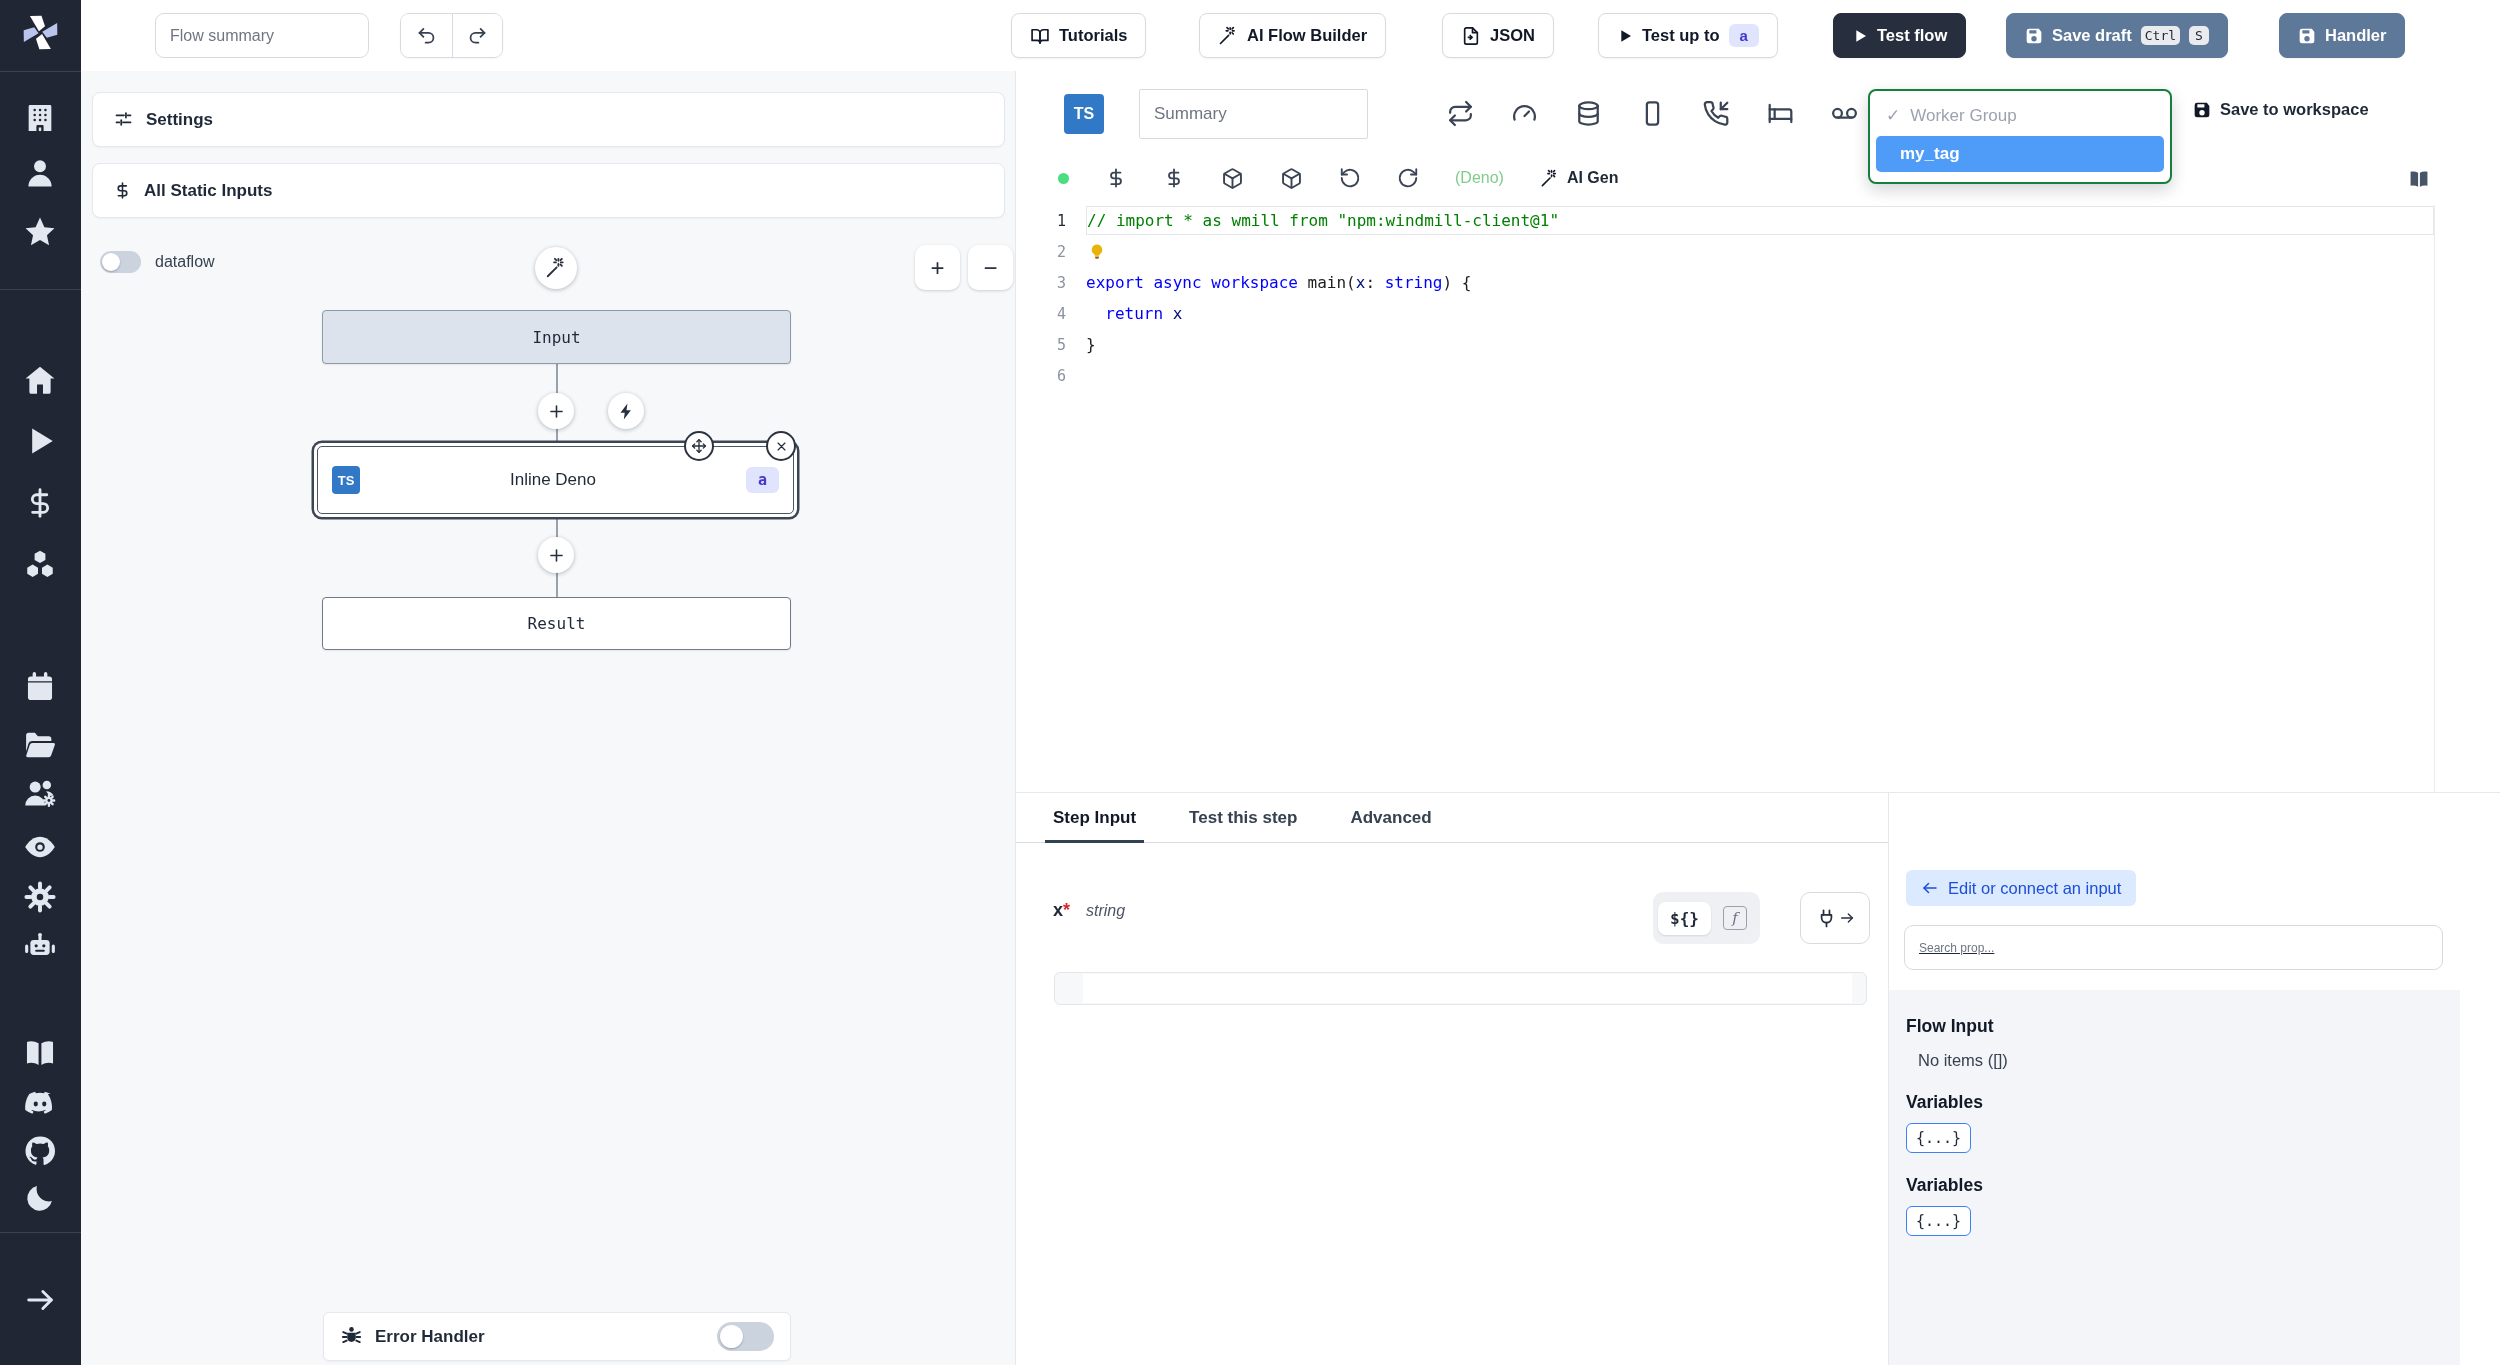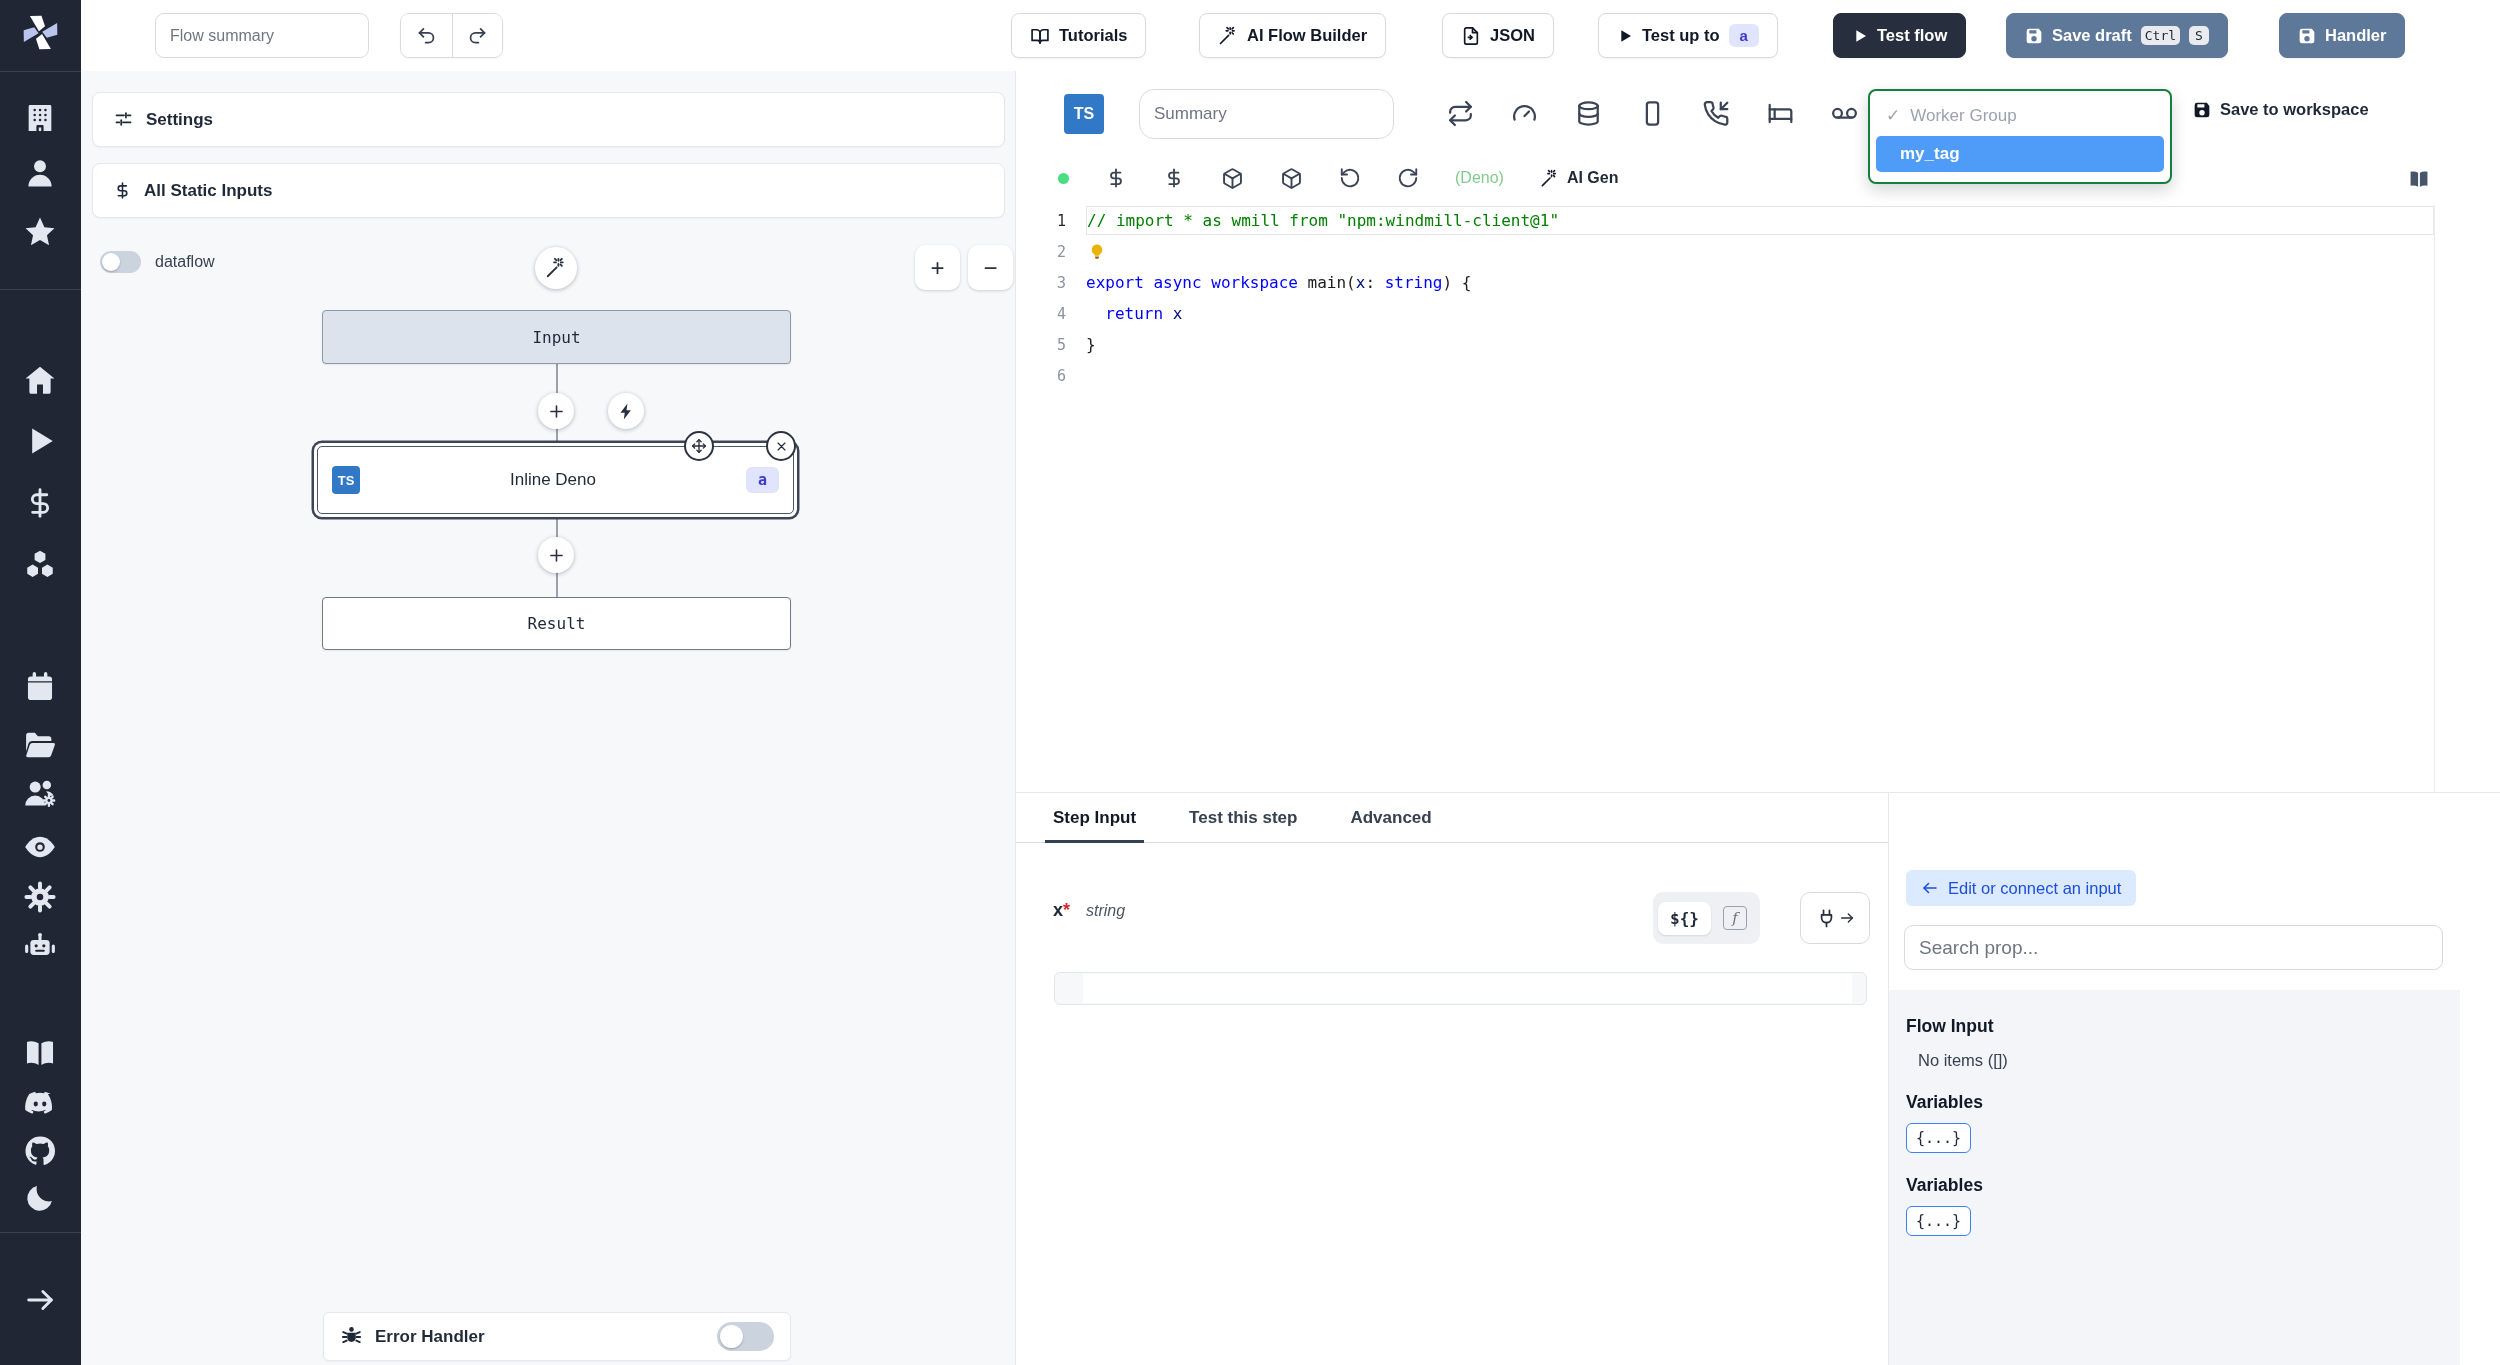--- a/index.html
+++ b/index.html
@@ -448,21 +448,21 @@
     <span class="t">Error Handler</span>
     <span style="flex:1"></span>
     <div class="tgl" style="position:relative;width:57px;height:29px">
       <span class="knob" style="left:3px;top:3px;width:23px;height:23px"></span>
     </div>
   </div>
 </section>
 
 <section id="editor">
   <span class="tsb" style="position:absolute;left:48px;top:23px;width:40px;height:40px;font-size:16px">TS</span>
-  <input class="inp" style="position: absolute; left: 123px; top: 18px; width: 255px; height: 50px; border-radius: 15px; font-size: 17px;" placeholder="Summary">
+  <input class="inp" style="position: absolute; left: 123px; top: 18px; width: 229px; height: 50px; border-radius: 2px; font-size: 17px;" placeholder="Summary">
 
   <div class="erow1" style="position:absolute;left:431px;top:29px;display:flex;gap:37px;align-items:center">
     <span class="ico" style="width:27px;height:27px">
         <svg viewBox="0 0 24 24" fill="none" stroke="currentColor" stroke-width="2" stroke-linecap="round" stroke-linejoin="round">
           <path d="m17 1.8 4.2 4.2L17 10.2"></path>
           <path d="M2.8 11.4v-1a4.4 4.4 0 0 1 4.4-4.4h14"></path>
           <path d="M7 22.2 2.8 18 7 13.8"></path>
           <path d="M21.2 12.6v1a4.4 4.4 0 0 1-4.4 4.4h-14"></path>
         </svg>
       </span>
@@ -665,21 +665,21 @@
   <aside id="rightpane">
     <div class="chip-back">
       <span class="ico">
           <svg viewBox="0 0 24 24" fill="none" stroke="currentColor" stroke-width="2" stroke-linecap="round" stroke-linejoin="round">
             <path d="M20 12H4"></path>
             <path d="m10 6-6 6 6 6"></path>
           </svg>
         </span>
       <span>Edit or connect an input</span>
     </div>
-    <input class="inp searchp" style="font-size: 19px;" placeholder="Search prop...">
+    <input class="inp searchp" style="font-size: 12px; text-decoration: underline;" placeholder="Search prop...">
     <div class="graybox">
       <div class="sect">
         <h3>Flow Input</h3>
         <div class="empty">No items ([])</div>
       </div>
       <div class="sect">
         <h3>Variables</h3>
         <span class="braces">{...}</span>
       </div>
       <div class="sect">

